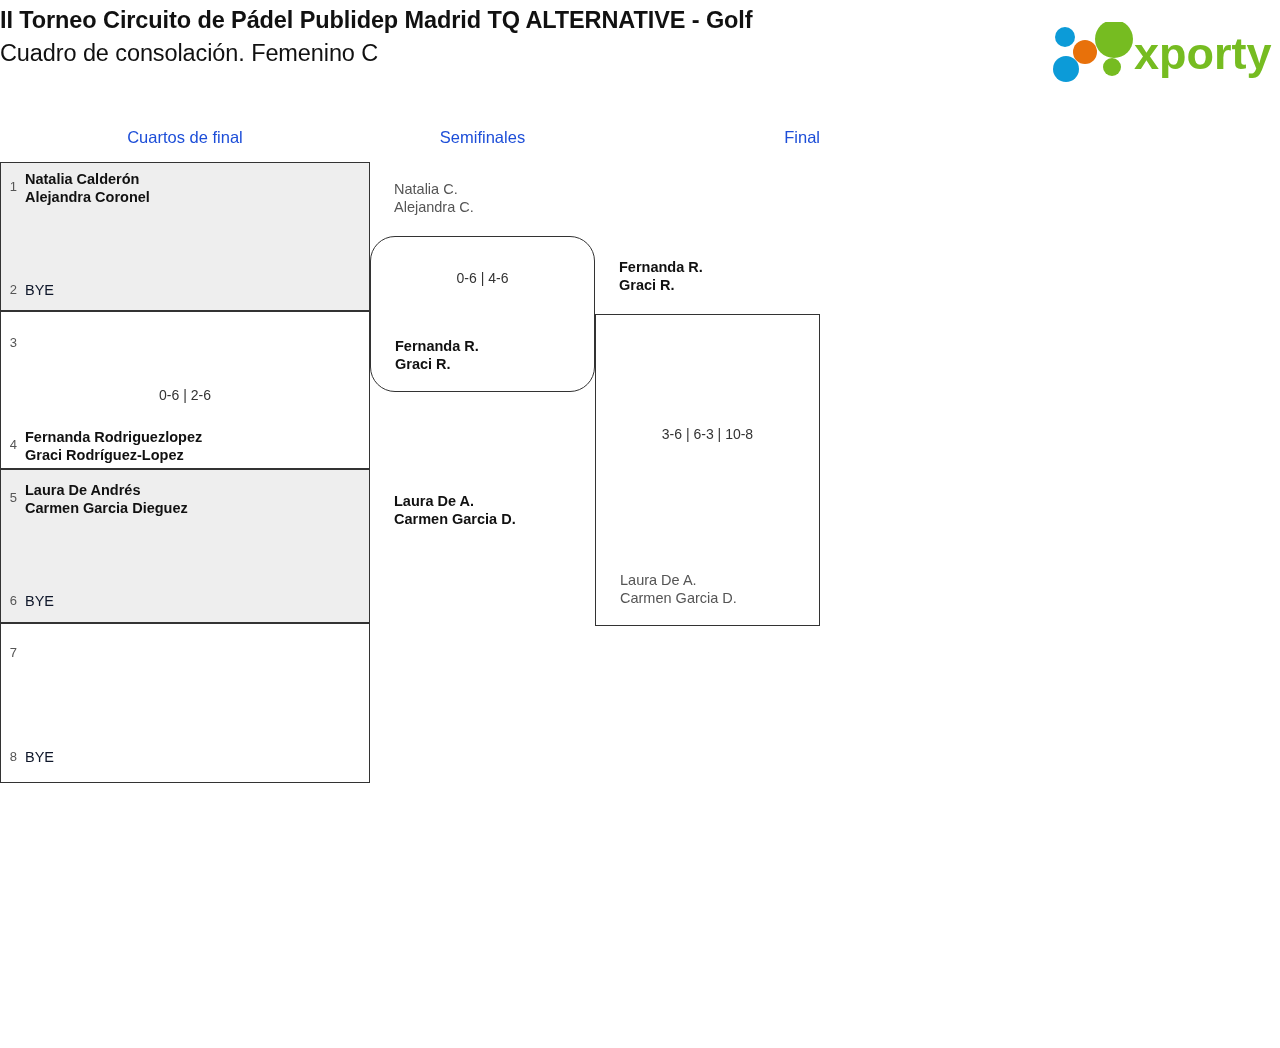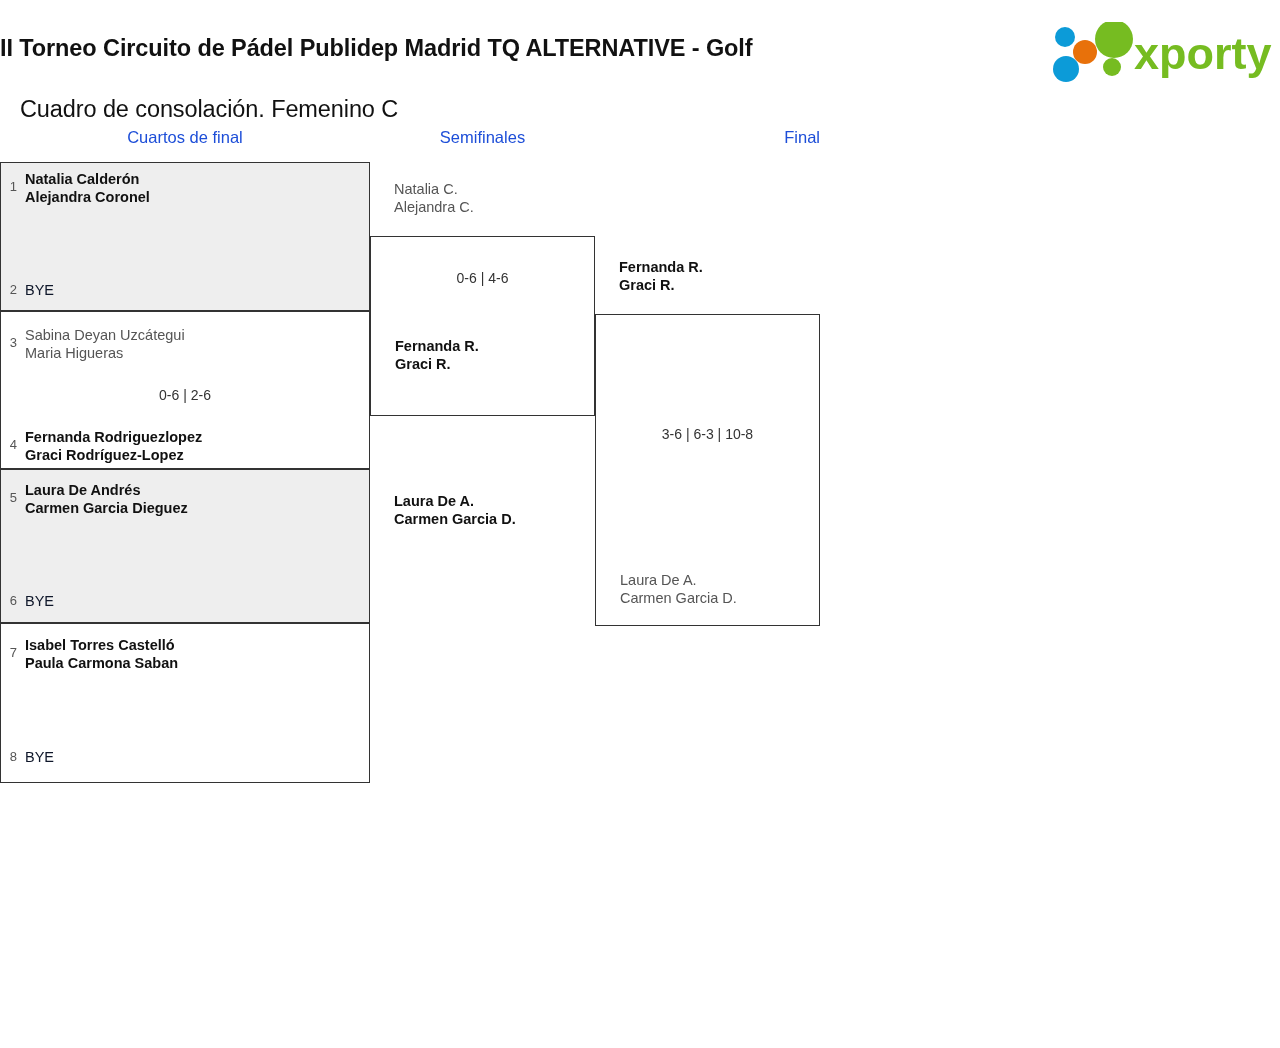--- a/index.html
+++ b/index.html
@@ -23,25 +23,24 @@
     position: absolute;
     left: 0px;
     top: 4px;
     width: 900px;
     font-size: 23.5px;
     line-height: 33px;
     font-weight: 700;
     color: #111111;
     letter-spacing: -0.1px;
   }
-  #header-title .title-line { display: block; margin-top: 28px; }
+  #header-title .title-line { display: block; }
   #header-subtitle {
     font-weight: 400;
     color: #111111;
-    padding-left: 20px;
   }
 
   
   #logo {
     position: absolute;
     left: 1046px;
     top: 22px;
     width: 232px;
     height: 62px;
   }
@@ -167,24 +166,20 @@
       <span class="seed">2</span>
       <span class="names">
         <span class="name-line">BYE</span>
       </span>
     </div>
   </div>
 
   <div class="qf-block" style="top:311px; height:158px;">
     <div class="team loser" style="left:0px; top:14px;">
       <span class="seed">3</span>
-      <span class="names">
-        <span class="name-line">Sabina Deyan Uzcátegui</span>
-        <span class="name-line">Maria Higueras</span>
-      </span>
     </div>
     <div class="score" style="left:0px; top:74px; width:368px;">0-6 | 2-6</div>
     <div class="team winner" style="left:0px; top:116px;">
       <span class="seed">4</span>
       <span class="names">
         <span class="name-line">Fernanda Rodriguezlopez</span>
         <span class="name-line">Graci Rodríguez-Lopez</span>
       </span>
     </div>
   </div>
@@ -202,42 +197,38 @@
       <span class="seed">6</span>
       <span class="names">
         <span class="name-line">BYE</span>
       </span>
     </div>
   </div>
 
   <div class="qf-block" style="top:623px; height:160px;">
     <div class="team winner" style="left:0px; top:12px;">
       <span class="seed">7</span>
-      <span class="names">
-        <span class="name-line">Isabel Torres Castelló</span>
-        <span class="name-line">Paula Carmona Saban</span>
-      </span>
     </div>
     <div class="score" style="left:0px; top:72px; width:368px;"></div>
     <div class="team bye" style="left:0px; top:124px;">
       <span class="seed">8</span>
       <span class="names">
         <span class="name-line">BYE</span>
       </span>
     </div>
   </div>
 
   <div class="team loser no-seed" style="left:370px; top:180px;">
     <span class="names">
       <span class="name-line">Natalia C.</span>
       <span class="name-line">Alejandra C.</span>
     </span>
   </div>
 
-  <div class="match-box" style="left:370px; top:236px; width:225px; height:180px;">
+  <div class="match-box" style="left:370px; top:236px; width:225px; height:156px;border-radius:25px;">
     <div class="score" style="left:0px; top:32px; width:223px;">0-6 | 4-6</div>
     <div class="team winner no-seed" style="left:0px; top:100px;">
       <span class="names">
         <span class="name-line">Fernanda R.</span>
         <span class="name-line">Graci R.</span>
       </span>
     </div>
   </div>
 
   <div class="team winner no-seed" style="left:370px; top:492px;">

